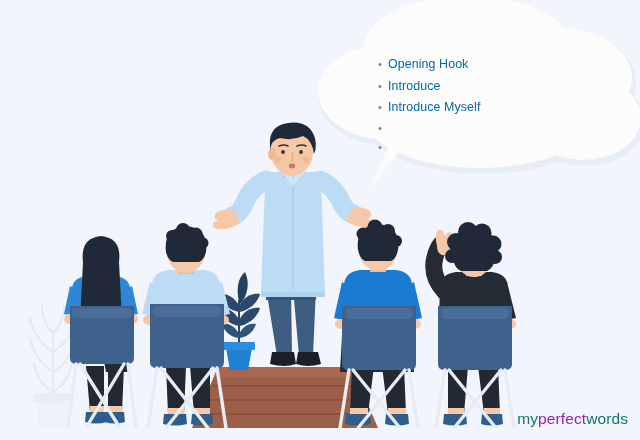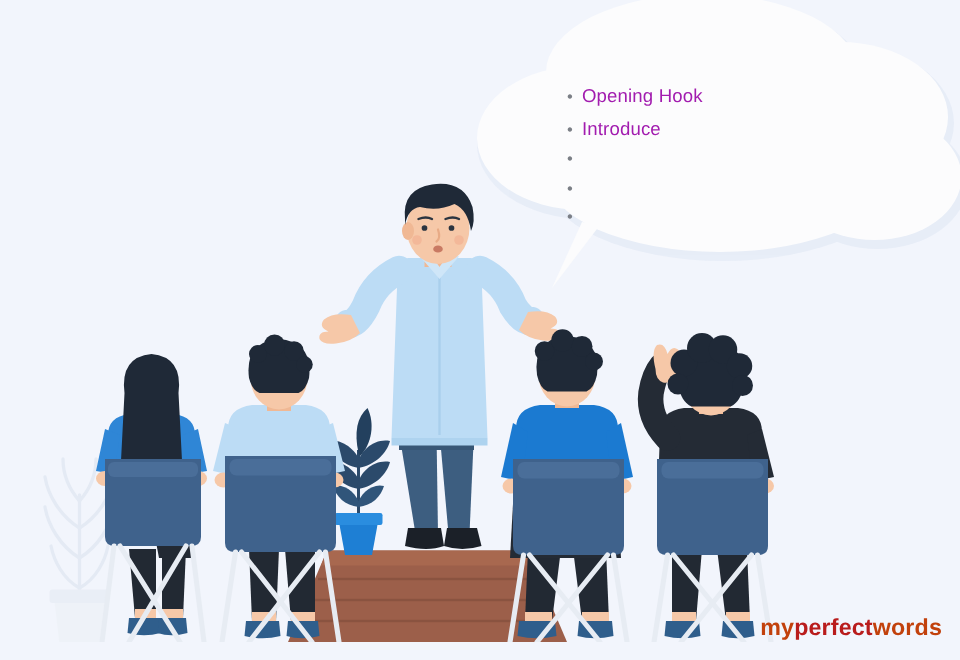--- a/index.html
+++ b/index.html
@@ -34,42 +34,42 @@
     margin: 0 0 8.6px 0;
   }
   .bullet-dot {
     width: 10px;
     flex: 0 0 10px;
     color: #7b7f86;
     font-size: 11px;
     line-height: 1;
   }
   .bullet-label {
-    color: #a21caf;
+    color: #0369a1;
     font-size: 12.4px;
     line-height: 1.05;
     letter-spacing: 0.1px;
     white-space: nowrap;
   }
   
   #logo {
     position: absolute;
     right: 12px;
     bottom: 12px;
     font-size: 15.5px;
     letter-spacing: 0.1px;
     white-space: nowrap;
   }
   #logo .lg-my, #logo .lg-words {
-    color: #c2410c;
-    font-weight: 700;
+    color: #0f766e;
+    font-weight: 400;
   }
   #logo .lg-perfect {
-    color: #b91c1c;
-    font-weight: 700;
+    color: #a21caf;
+    font-weight: 400;
   }
 </style>
 </head>
 <body>
 
 <div id="scene">
 
   <svg id="art" viewBox="0 0 640 440" xmlns="http://www.w3.org/2000/svg">
     <defs>
       <clipPath id="clipScene">
@@ -350,20 +350,21 @@
     <div class="bullet-row">
       <span class="bullet-dot">•</span>
       <span class="bullet-label">Opening Hook</span>
     </div>
     <div class="bullet-row">
       <span class="bullet-dot">•</span>
       <span class="bullet-label">Introduce</span>
     </div>
     <div class="bullet-row">
       <span class="bullet-dot">•</span>
+      <span class="bullet-label">Introduce Myself</span>
     </div>
     <div class="bullet-row">
       <span class="bullet-dot">•</span>
     </div>
     <div class="bullet-row">
       <span class="bullet-dot">•</span>
     </div>
   </div>
 
   <div id="logo">

